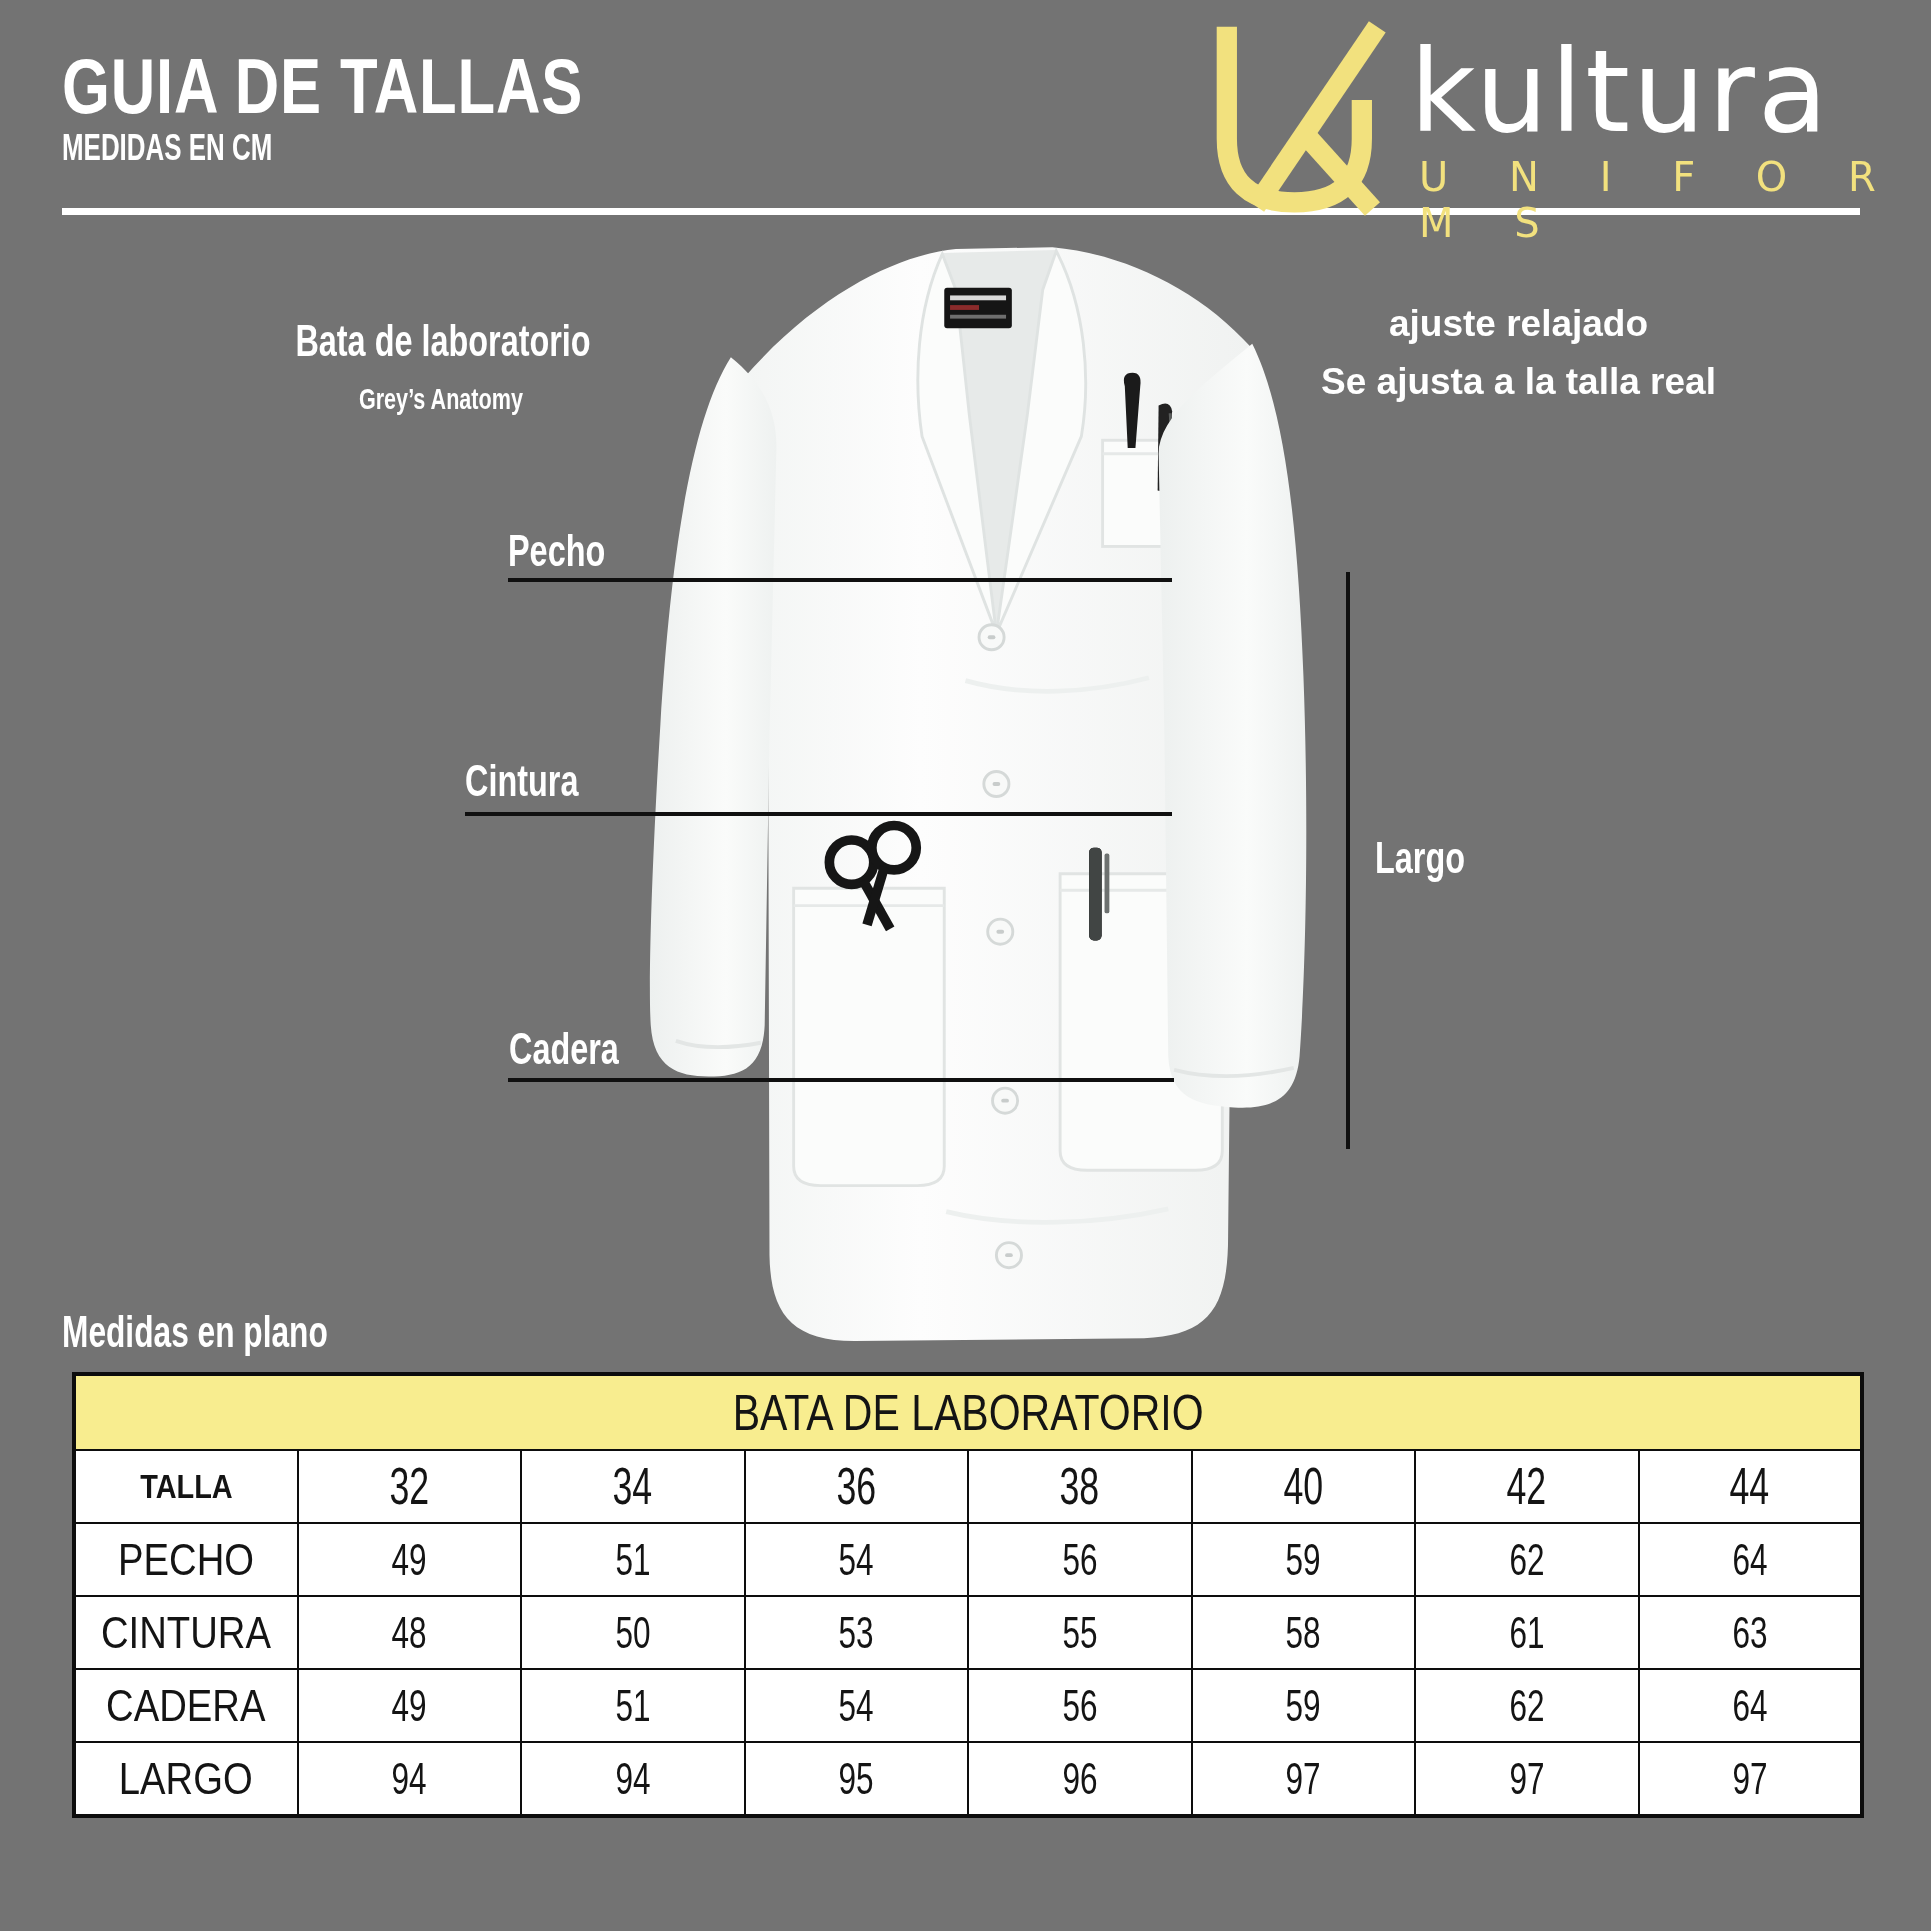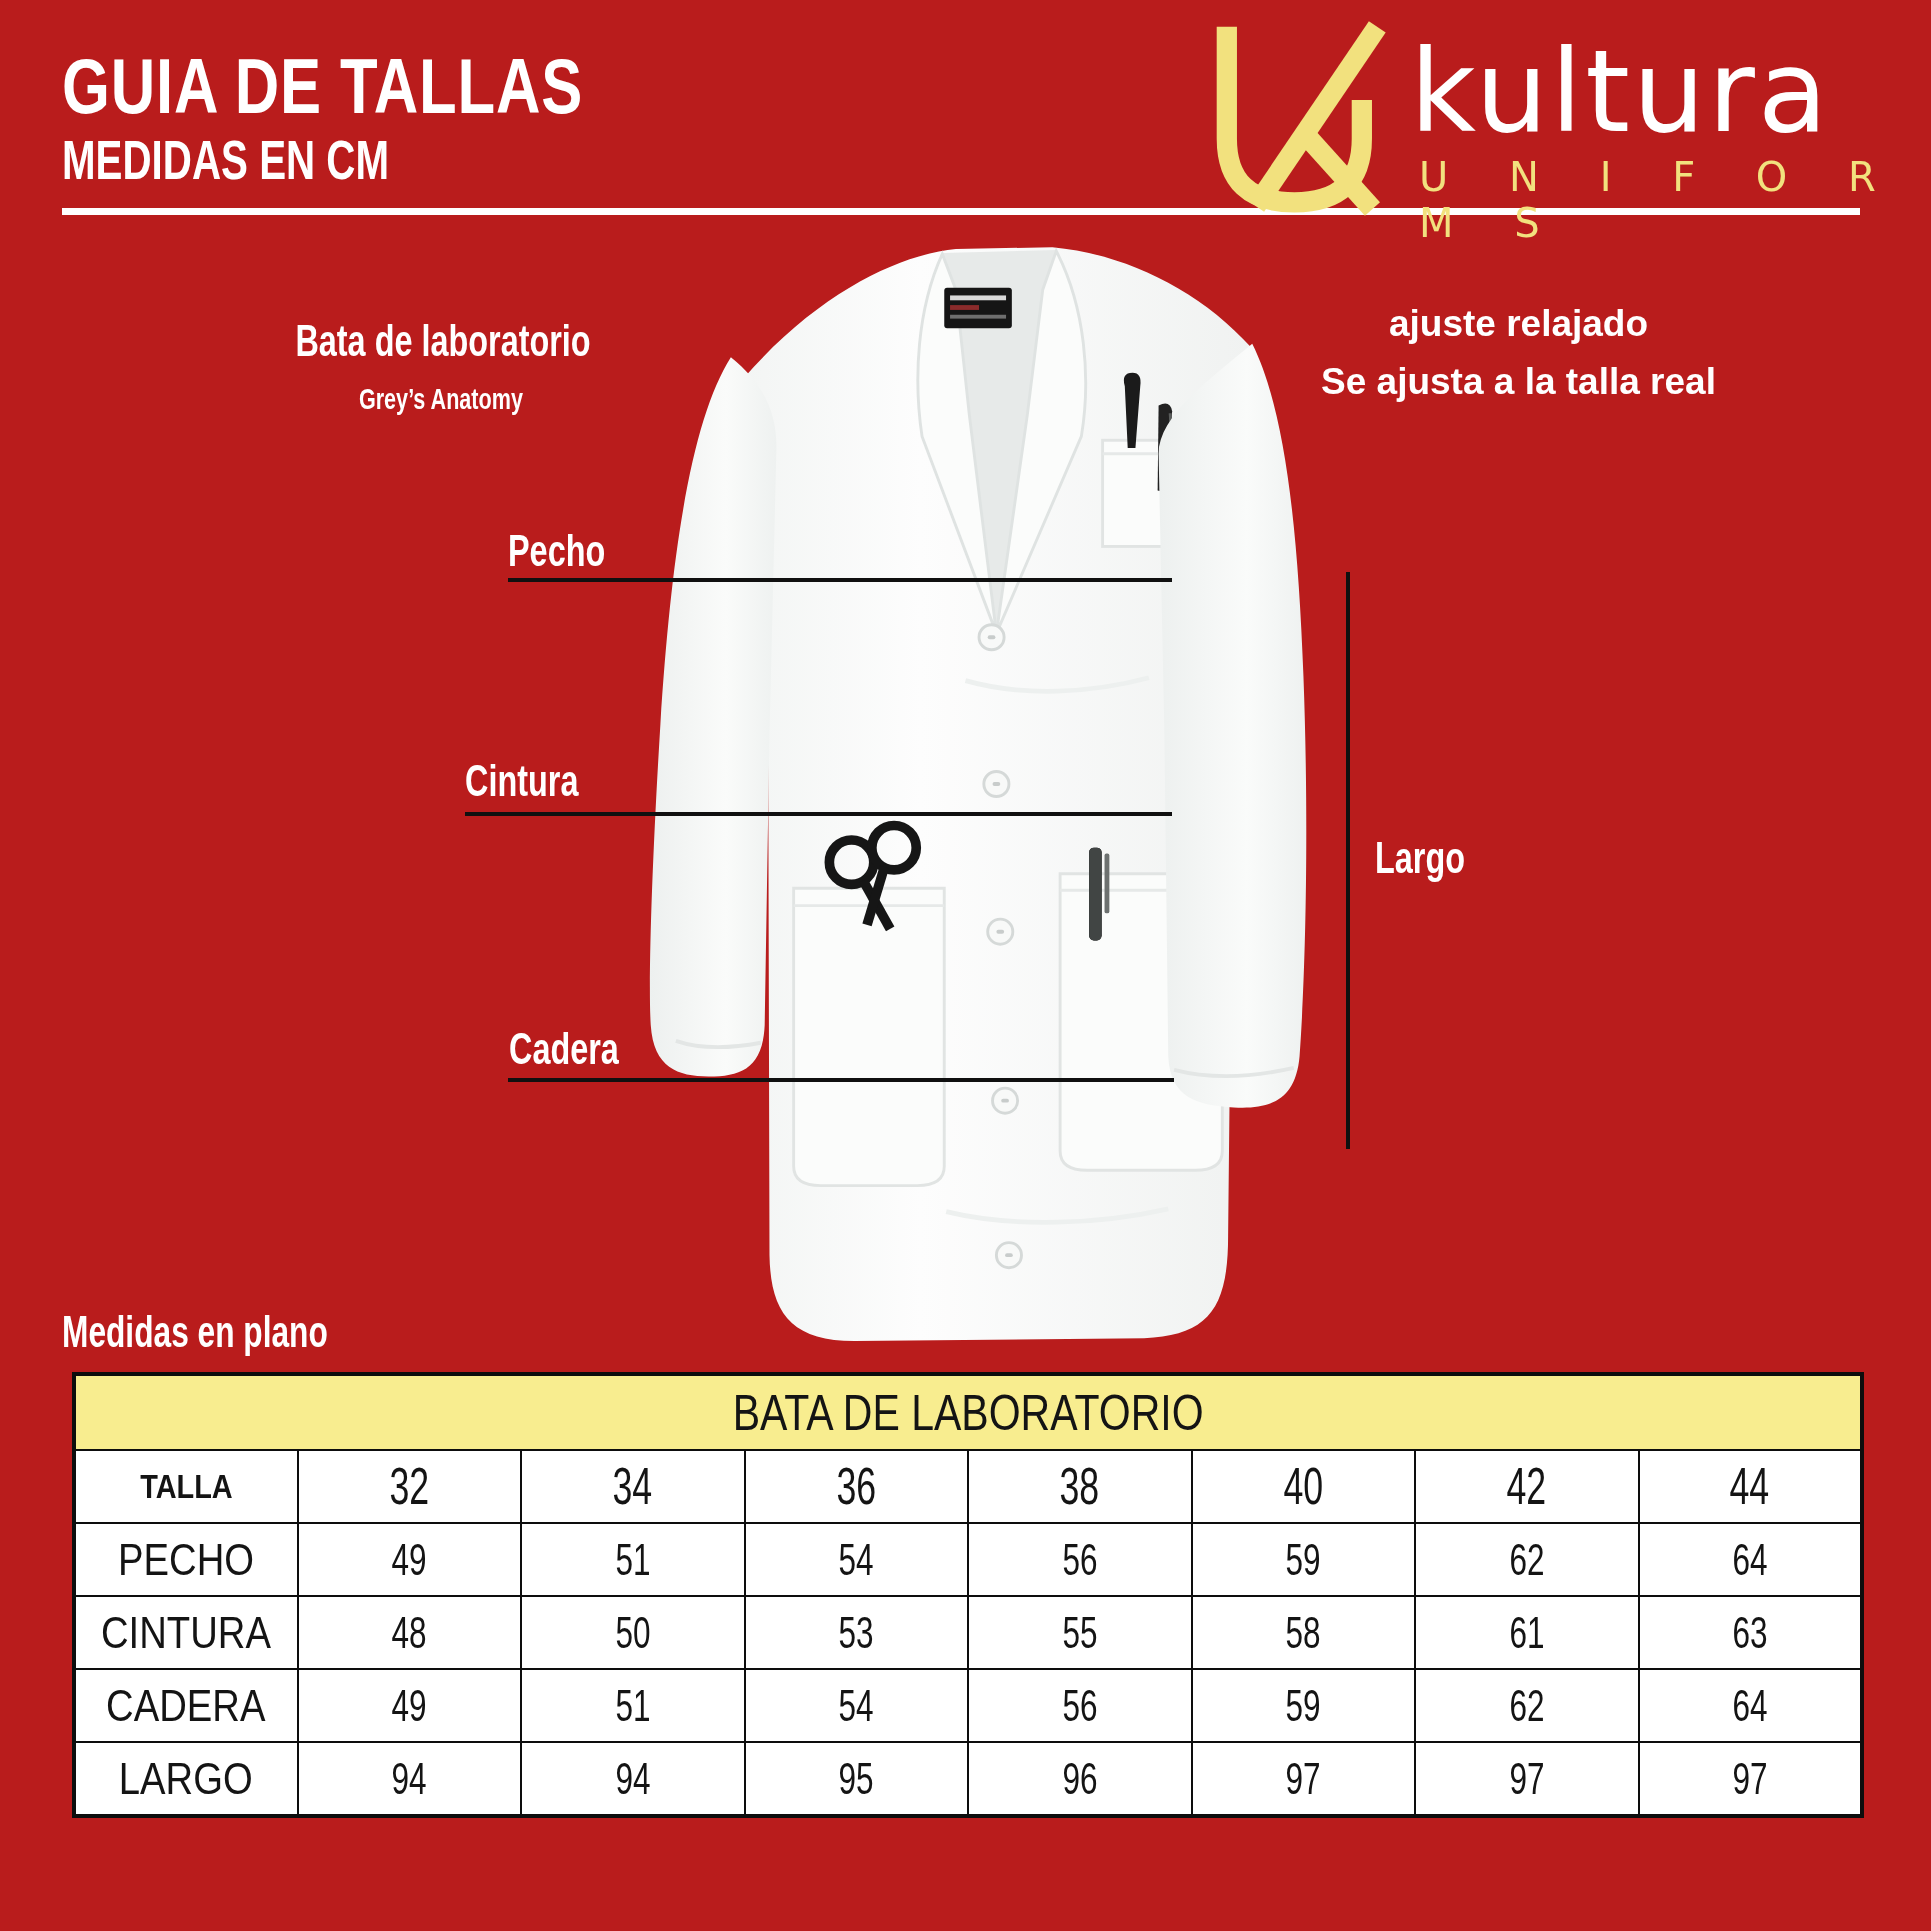--- a/index.html
+++ b/index.html
@@ -1,30 +1,30 @@
 <!DOCTYPE html>
 <html><head>
 <meta charset="utf-8">
 <style>
   html,body{margin:0;padding:0;background:#2f2f2f;}
   .canvas{
     position:relative;width:1931px;height:1931px;overflow:hidden;
-    background:#b91c1c;
+    background:#737373;
     font-family:"Liberation Sans", sans-serif;
   }
   .abs{position:absolute;}
   
   .cond{display:inline-block;transform:scaleX(0.72);transform-origin:left center;white-space:nowrap;}
   .cond-c{display:inline-block;transform:scaleX(0.72);transform-origin:center center;white-space:nowrap;}
   .semi-c{display:inline-block;transform:scaleX(0.85);transform-origin:center center;white-space:nowrap;}
 
   
   .page-title{left:62px;top:42px;color:#ffffff;font-size:77px;font-weight:800;letter-spacing:1px;}
   .page-title .cond{transform:scaleX(0.80);}
-  .page-subtitle{left:62px;top:127px;color:#ffffff;font-size:56px;font-weight:700;}
+  .page-subtitle{left:62px;top:127px;color:#ffffff;font-size:36px;font-weight:700;}
   .header-rule{left:62px;top:208px;width:1798px;height:6.8px;background:#ffffff;}
 
   
   .logo-mono{left:1195px;top:15.4px;}
   .logo-word{left:1410px;top:25px;color:#ffffff;font-size:114px;font-weight:400;letter-spacing:2.9px;font-family:"DejaVu Sans", sans-serif;}
   .logo-tag{left:1419px;top:154px;color:#F2E17E;font-size:40px;font-weight:500;letter-spacing:24px;font-family:"DejaVu Sans", sans-serif;}
 
   
   .prod-1{left:238px;top:315px;width:406px;text-align:center;color:#ffffff;font-size:45px;font-weight:600;}
   .prod-2{left:238px;top:382px;width:406px;text-align:center;color:#ffffff;font-size:30px;font-weight:600;}

